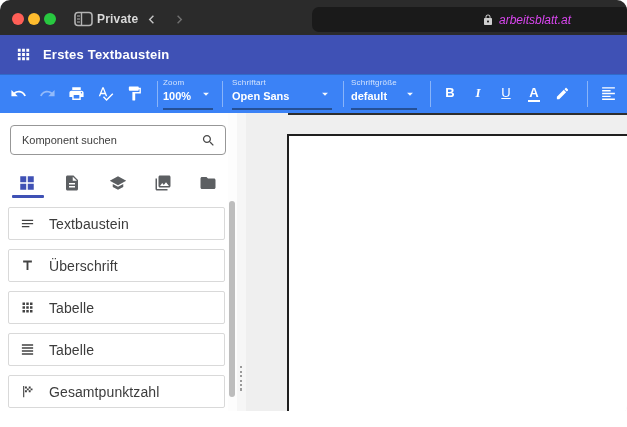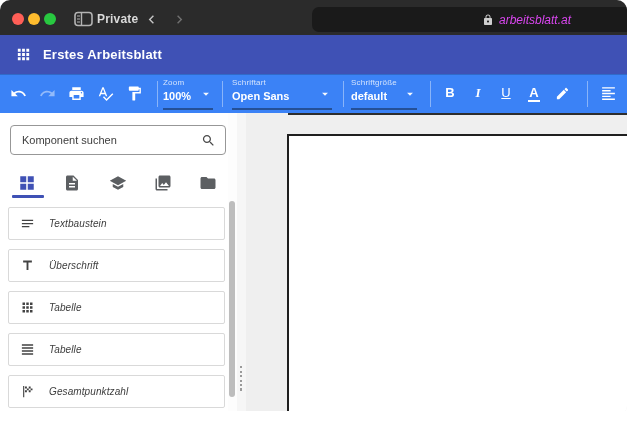--- a/index.html
+++ b/index.html
@@ -59,21 +59,21 @@
   .search-icon svg{width:15px;height:15px;fill:#4a4a4a;}
   .tabs{position:relative;margin-top:16px;height:24px;display:flex;align-items:center;justify-content:space-between;padding:0 11px 0 18px;}
   .tab{width:18px;height:18px;display:flex;cursor:pointer;}
   .tab svg{width:18px;height:18px;fill:#5c5f62;}
   .tab.active svg{fill:#3f51b5;}
   .tab-underline{position:absolute;left:12px;bottom:-3px;width:32px;height:3px;background:#3f51b5;border-radius:1px;}
   .cards{margin-top:12px;}
   .card{height:33px;box-sizing:border-box;margin:0 3px 9px 8px;border:1px solid #d9d9d9;border-radius:2px;background:#fff;display:flex;align-items:center;padding-left:11px;cursor:grab;}
   .card-icon{width:15px;height:15px;display:flex;margin-right:14px;}
   .card-icon svg{width:15px;height:15px;fill:#424242;}
-  .card-label{font-size:10px;color:#3c3c3c;letter-spacing:.1px;font-style:italic;}
+  .card-label{font-size:14px;color:#3c3c3c;letter-spacing:.1px;}
 
   .scroll-col{position:relative;width:9px;background:#fdfdfd;}
   .scroll-thumb{position:absolute;left:1px;top:88px;height:196px;width:6px;border-radius:3px;background:#bdbdbd;}
   .gutter{position:relative;width:9px;background:#f6f6f6;}
   .gutter-dots{position:absolute;left:3px;top:253px;width:2px;height:26px;background:repeating-linear-gradient(to bottom,#9a9a9a 0 2px,transparent 2px 4.5px);}
 
   .canvas{position:relative;flex:1;background:#efefef;overflow:hidden;}
   .canvas-topline{position:absolute;top:0;left:42px;right:0;height:2px;background:#2e2e2e;}
   .page{position:absolute;left:41px;top:21px;right:-4px;bottom:0;background:#fff;border:2px solid #1f1f1f;border-right:none;border-bottom:none;}
 </style>
@@ -117,21 +117,21 @@
       </div>
     </div>
   </div>
 
   <div class="app-header">
     <span style="display:flex;">
       <svg viewBox="0 0 24 24" width="17" height="17">
           <path fill="#fff" d="M4 8h4V4H4v4zm6 0h4V4h-4v4zm6-4v4h4V4h-4zM4 14h4v-4H4v4zm6 0h4v-4h-4v4zm6 0h4v-4h-4v4zM4 20h4v-4H4v4zm6 0h4v-4h-4v4zm6 0h4v-4h-4v4z"></path>
         </svg>
     </span>
-    <span class="app-title">Erstes Arbeitsblatt</span>
+    <span class="app-title">Erstes Textbaustein</span>
   </div>
 
   <div class="toolbar">
     <div class="tb-icons">
       <span class="tb-icon">
         <svg viewBox="0 0 24 24">
             <path d="M12.5 8c-2.65 0-5.05.99-6.9 2.6L2 7v9h9l-3.62-3.62c1.39-1.16 3.16-1.88 5.12-1.88 3.54 0 6.55 2.31 7.6 5.5l2.37-.78C21.08 11.03 17.15 8 12.5 8z"></path>
           </svg>
       </span>
       <span class="tb-icon disabled">

